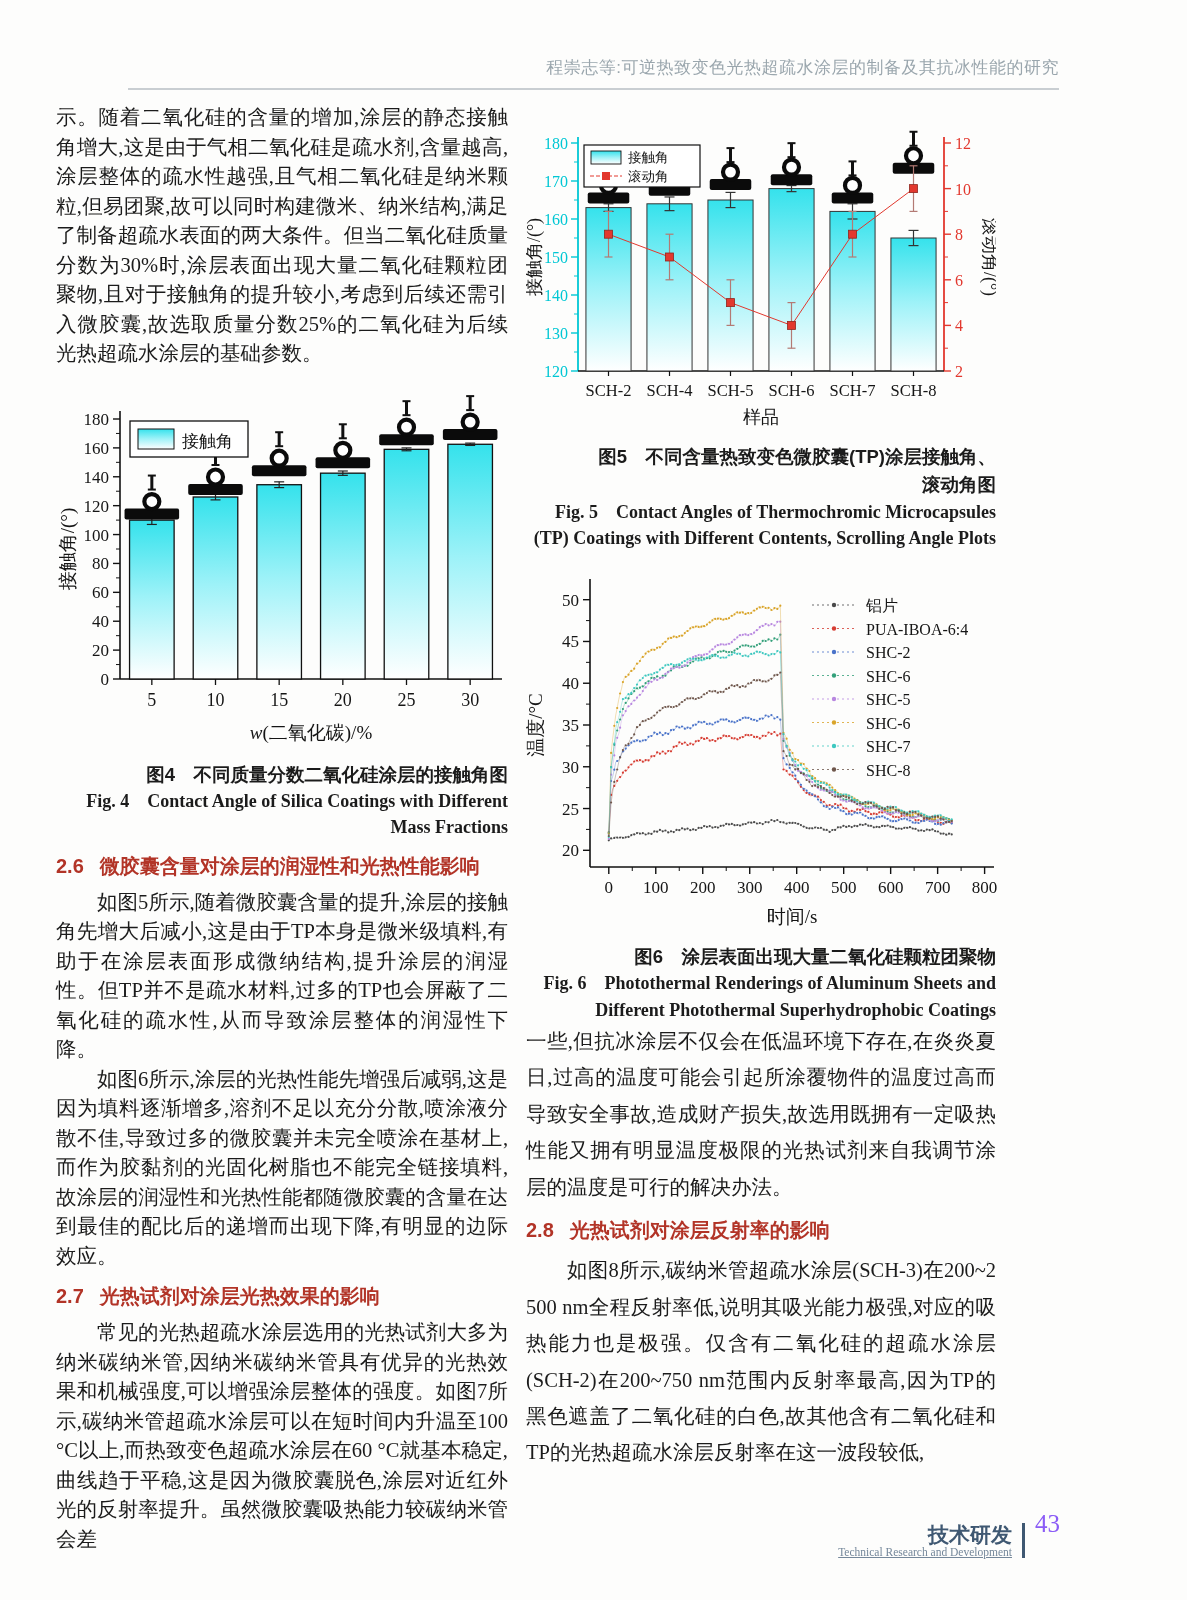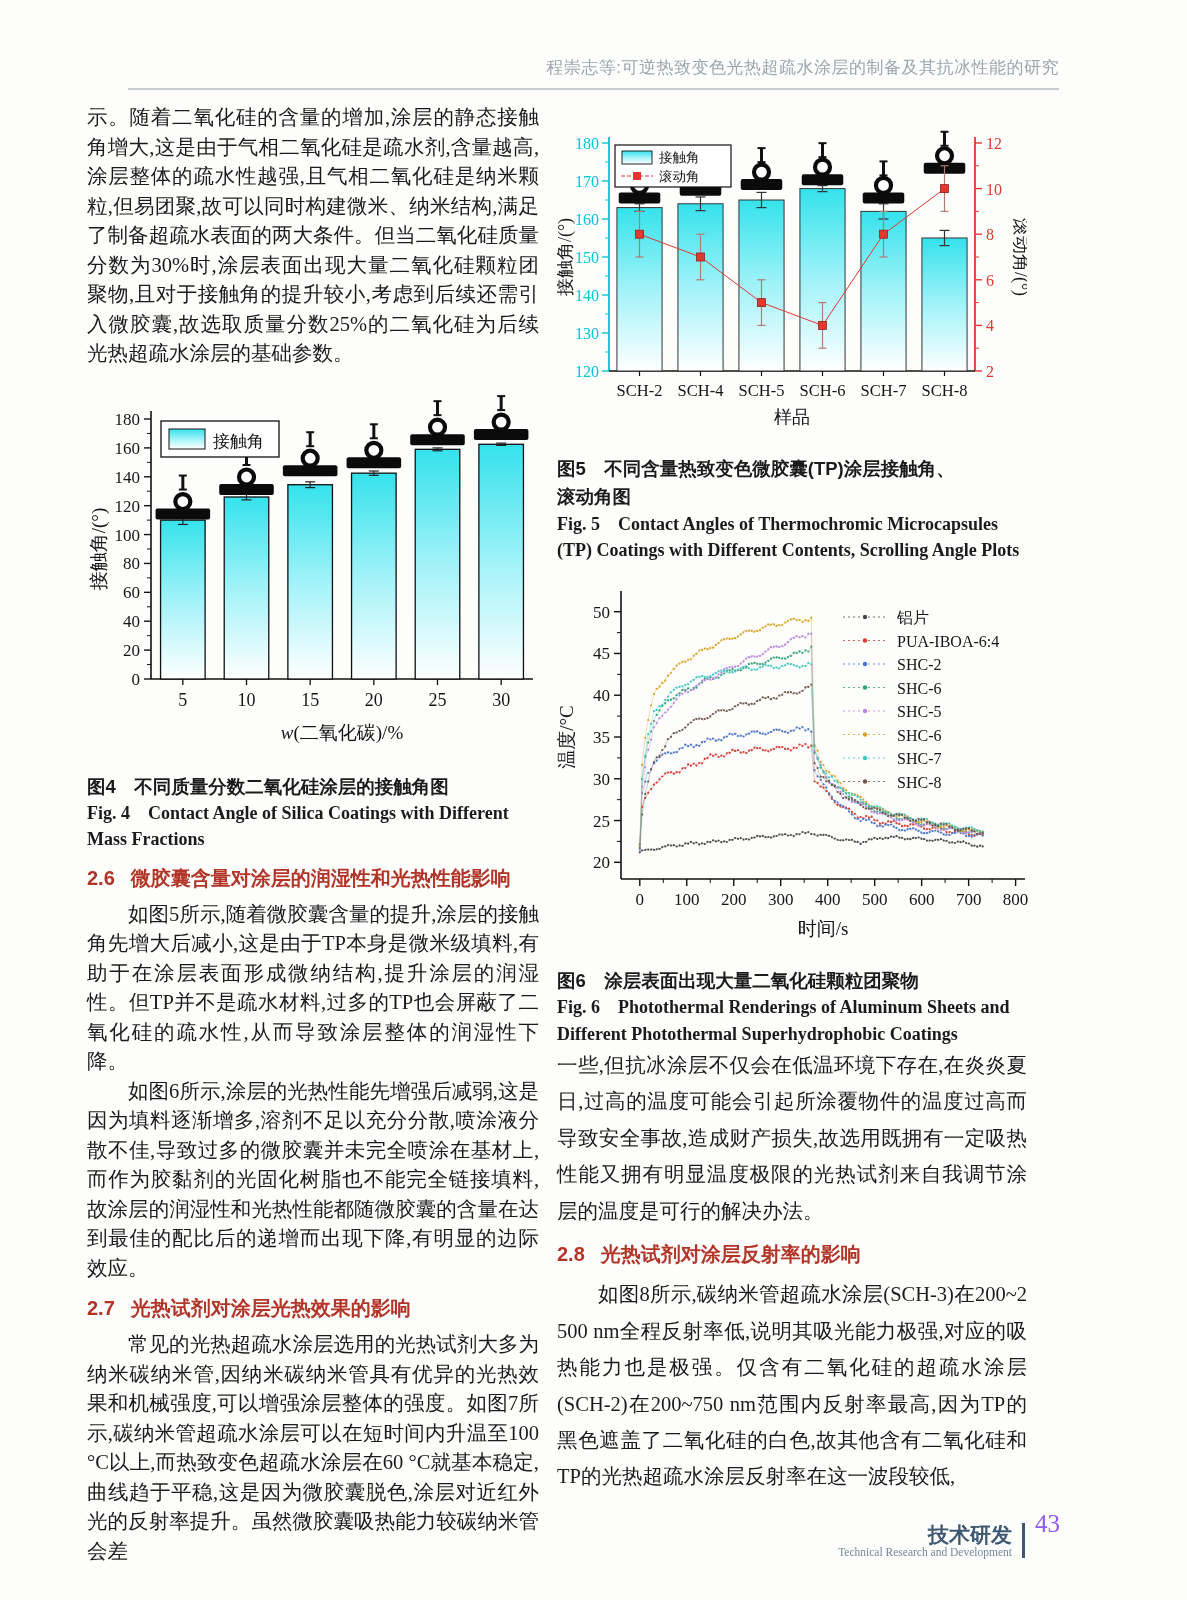--- a/index.html
+++ b/index.html
@@ -3,41 +3,41 @@
 <meta charset="utf-8">
 <style>
   html,body{margin:0;padding:0;}
   body{width:1187px;height:1600px;background:#fdfdfc;color:#1b1b1b;
        font-family:"Liberation Serif",serif;}
   .page{position:relative;width:1187px;height:1600px;overflow:hidden;}
   .header{padding:56px 128px 0 128px;}
   .header-title{text-align:right;color:#9aa6ad;font-size:17px;letter-spacing:.5px;
        font-family:"Liberation Sans",sans-serif;}
   .header-rule{border:none;border-top:2px solid #c9ced2;margin:9px 0 0 0;}
-  .columns{display:flex;gap:18px;padding:13px 121px 0 87px;}
+  .columns{display:flex;gap:18px;padding:13px 121px 0 56px;}
   .col-left{width:452px;flex:none;}
   .col-right{width:470px;flex:none;}
   p.body{font-size:20.5px;line-height:1.44;text-align:justify;margin:0;}
   .col-right p.body{line-height:1.78;}
   p.indent{text-indent:2em;}
   h3.sec{font-family:"Liberation Sans",sans-serif;color:#b23427;font-size:20px;
        font-weight:bold;margin:12px 0 8px 0;}
   h3.sec .num{margin-right:16px;}
   figure{margin:0;}
   .fig4-wrap{margin:14px 0 4px 0;}
-  .cap{text-align:left;margin-top:22px;}
+  .cap{text-align:right;margin-top:10px;}
   .cap-cn{font-family:"Liberation Sans",sans-serif;font-weight:bold;font-size:18.5px;line-height:1.5;}
   .cap-en{font-family:"Liberation Serif",serif;font-weight:bold;font-size:18px;line-height:1.45;}
   .fig5-wrap{margin-top:0;}
   .fig6-wrap{margin-top:18px;}
   .rc-text{margin-top:20px;}
   .footer{position:absolute;right:127px;bottom:42px;display:flex;align-items:center;}
   .footer-left{text-align:right;padding-right:10px;border-right:3px solid #3f5872;margin-top:32px;}
   .f-cn{font-family:"Liberation Sans",sans-serif;font-weight:bold;font-size:21px;color:#3f5872;line-height:1.1;}
-  .f-en{font-size:11.5px;color:#74879a;}
+  .f-en{font-size:11.5px;color:#74879a;text-decoration:underline;}
   .f-num{font-size:25px;color:#8b5cf6;padding-left:10px;}
   svg text{user-select:none;}
 </style>
 </head>
 <body>
 
 <div class="page">
 
   <div class="header">
     <div class="header-title">程崇志等:可逆热致变色光热超疏水涂层的制备及其抗冰性能的研究</div>

